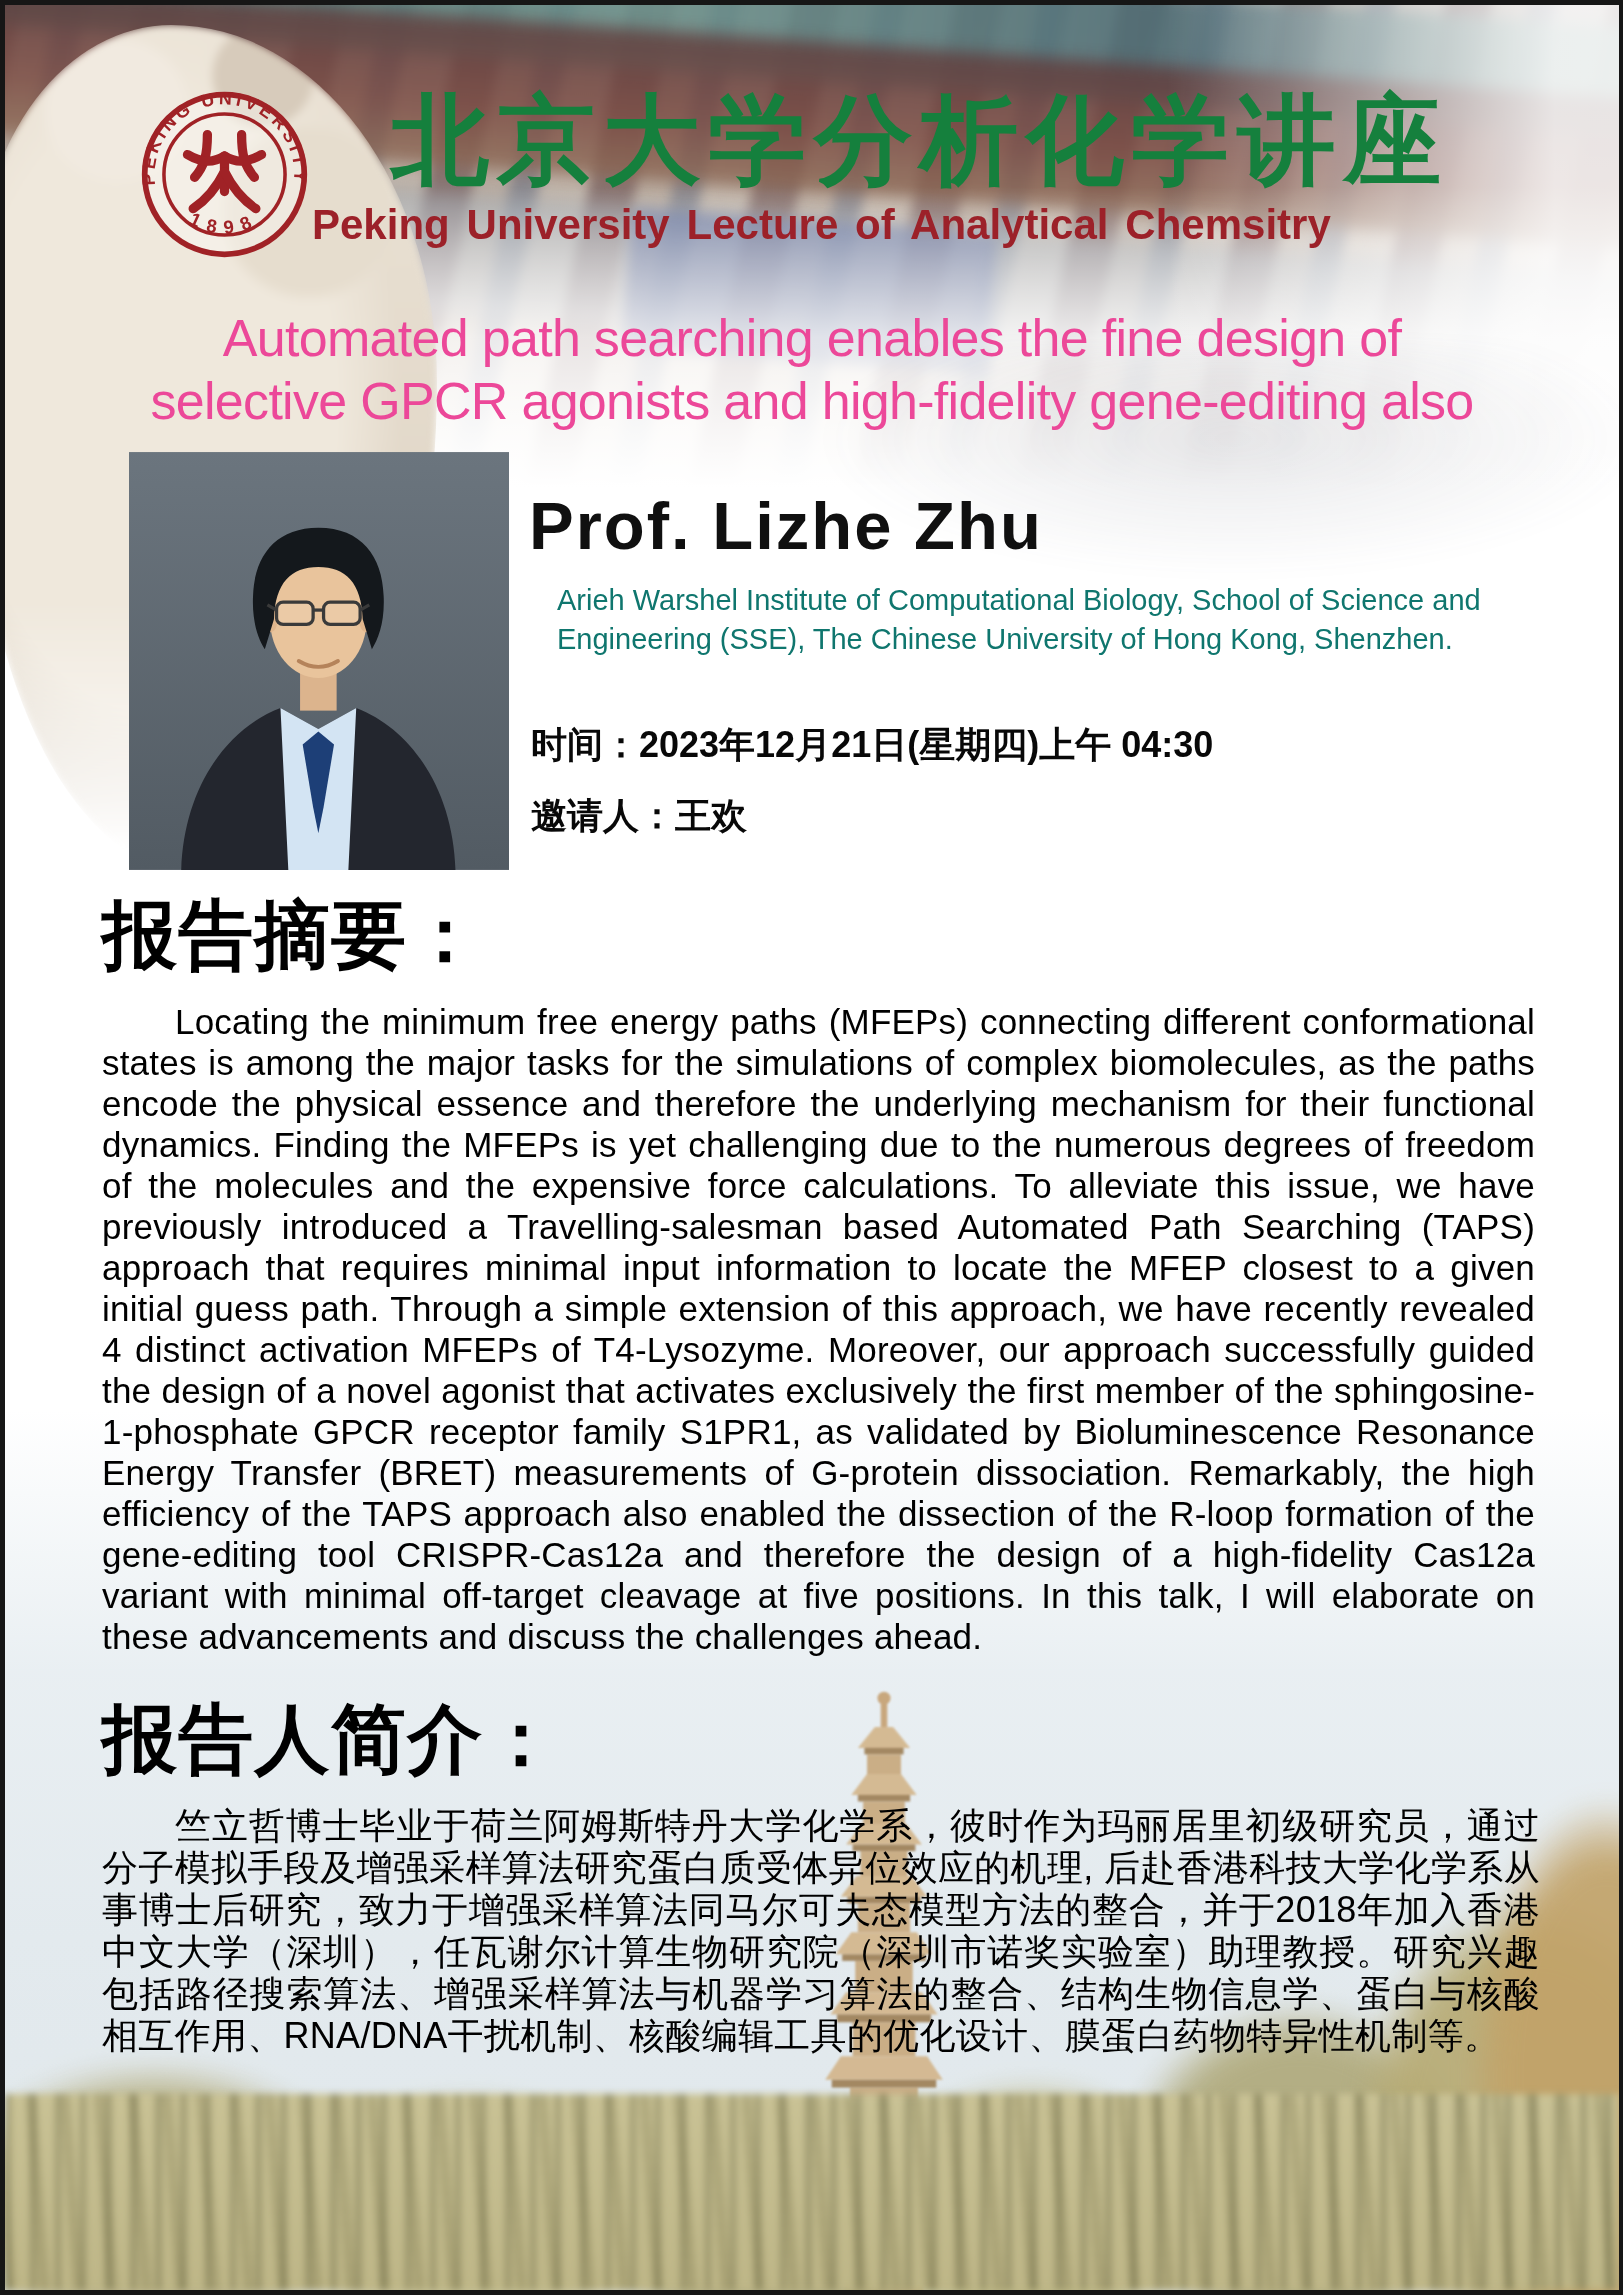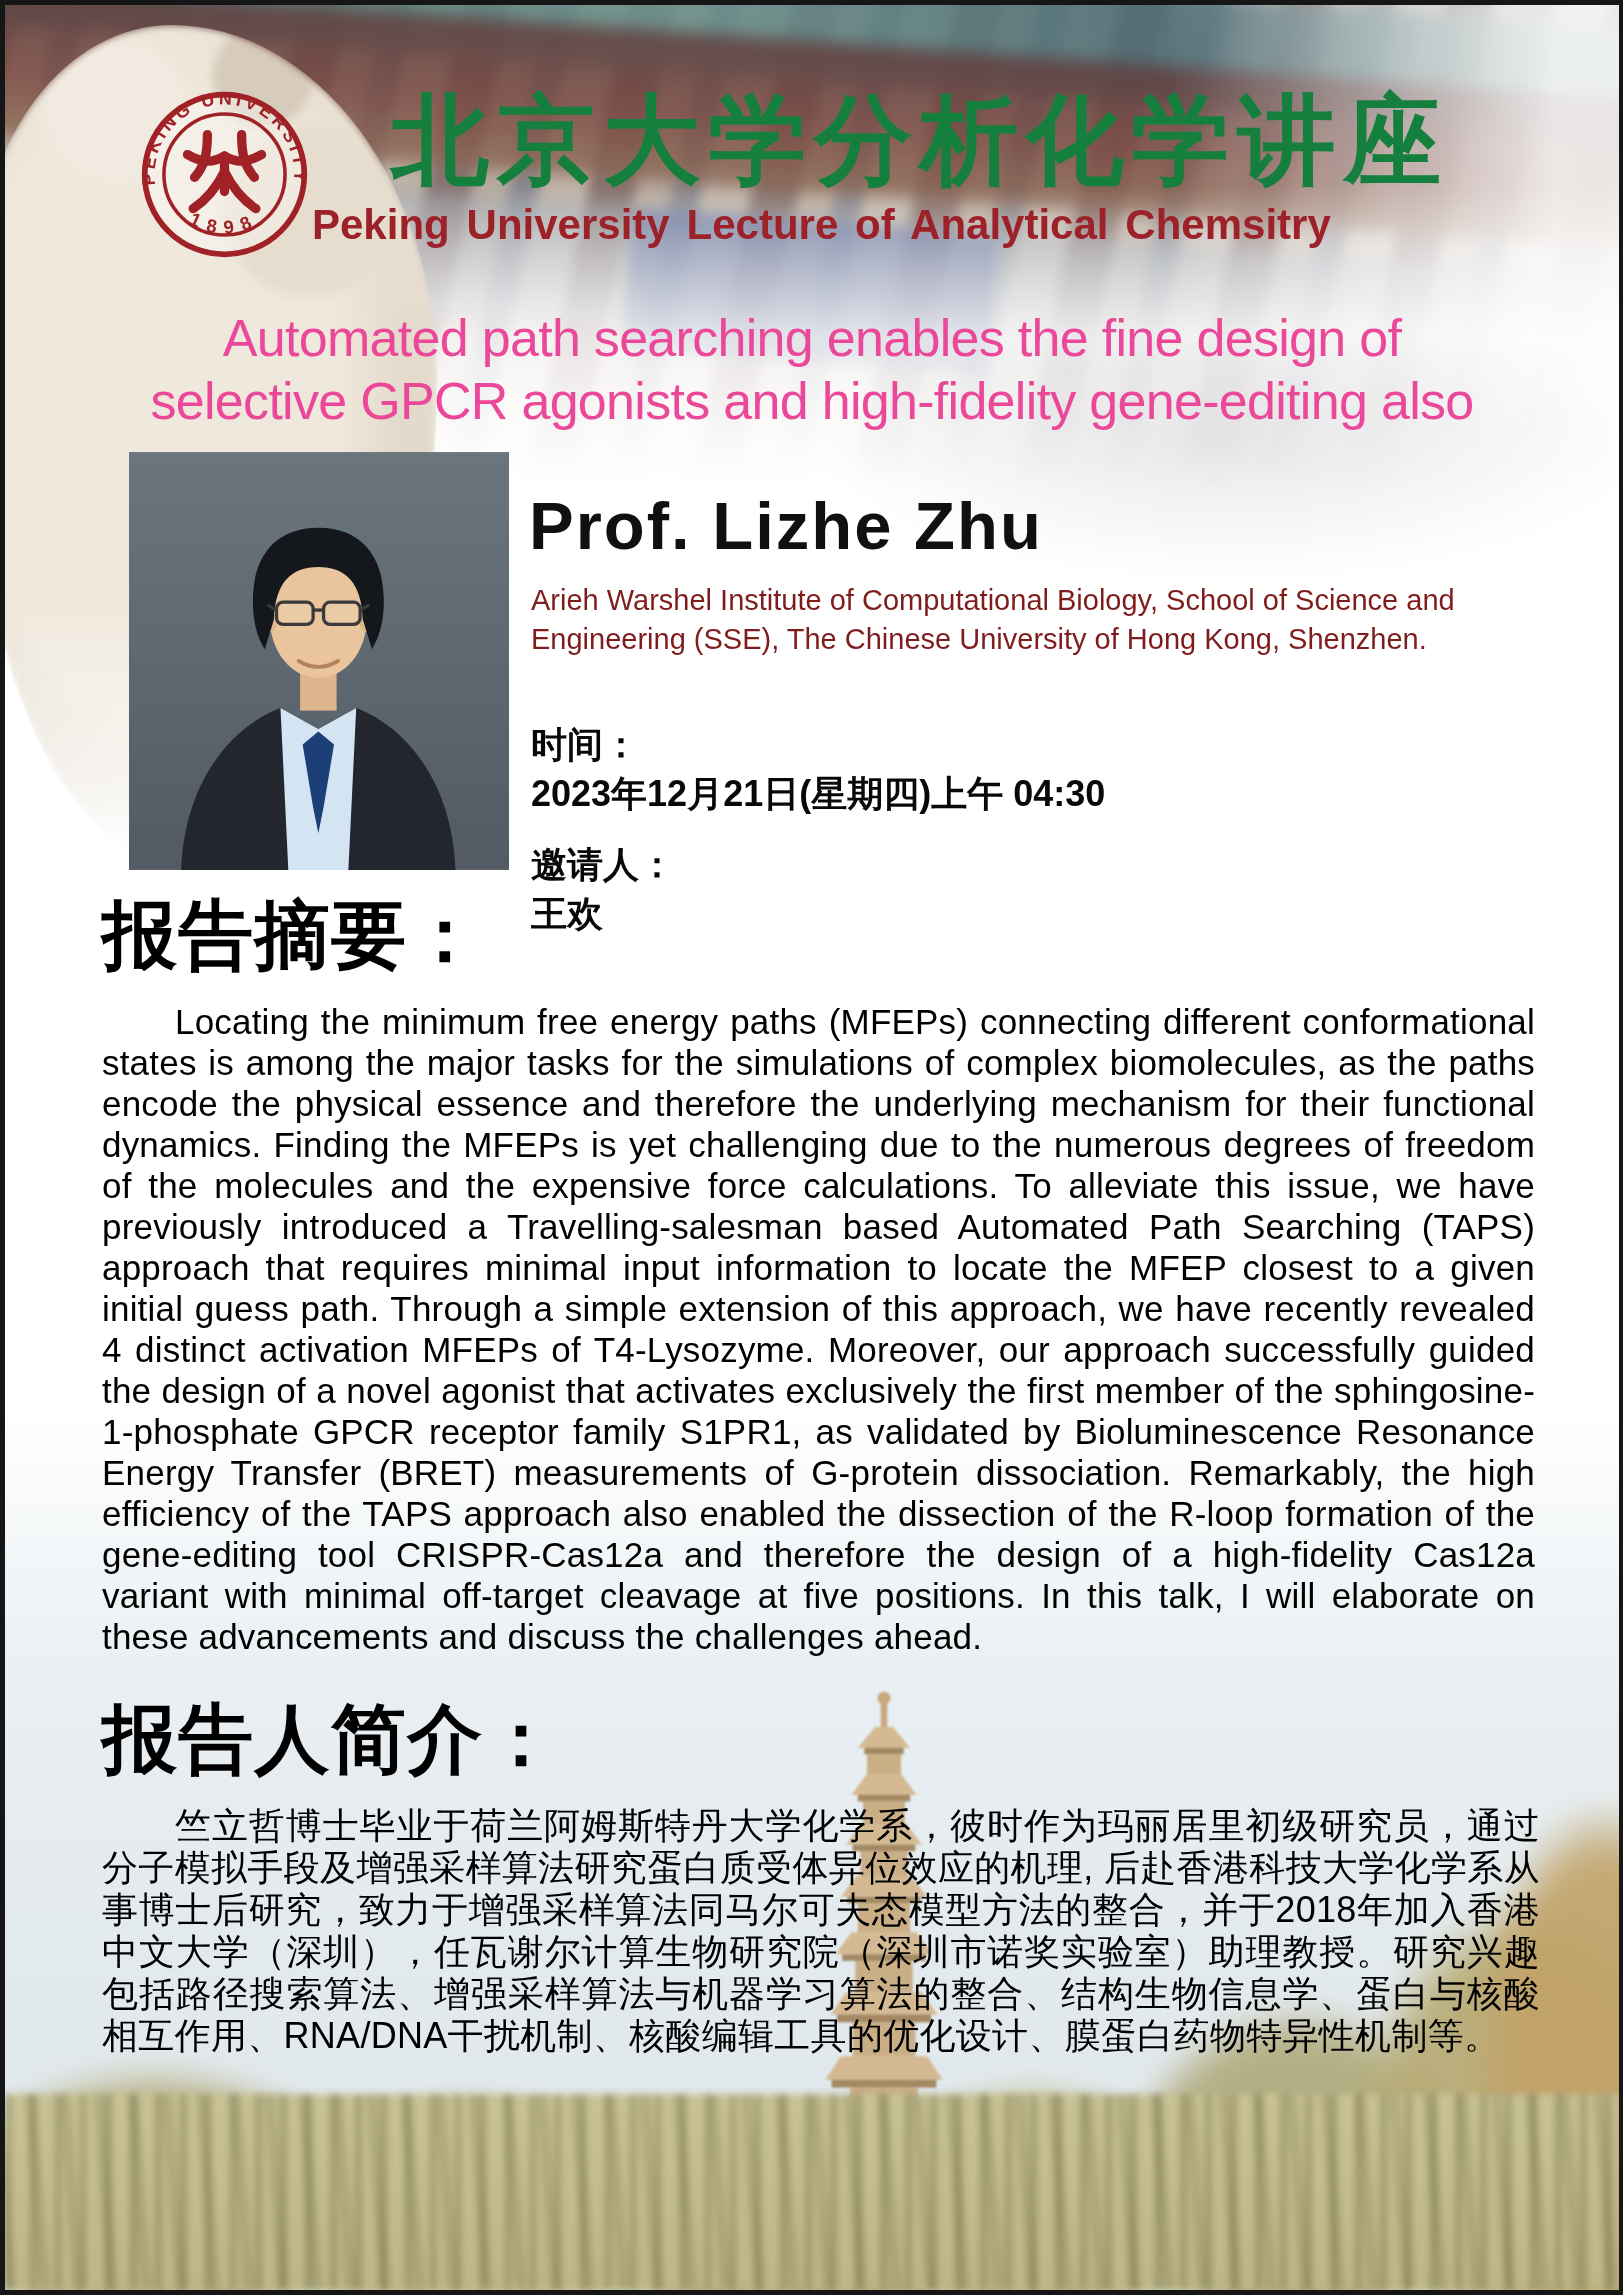--- a/index.html
+++ b/index.html
@@ -60,24 +60,24 @@
   
   .title-cn{position:absolute;left:307px;top:71px;width:1216px;z-index:4;text-align:center;white-space:nowrap;
     font-size:98px;font-weight:bold;color:#15803d;letter-spacing:7.8px;}
   .title-en{position:absolute;left:307px;top:196px;width:1216px;z-index:4;white-space:nowrap;
     font-size:42px;font-weight:bold;color:#9c2129;word-spacing:5.2px;}
   .lecture-title{position:absolute;left:52px;right:52px;top:302px;z-index:4;text-align:center;
     font-size:52px;line-height:63px;font-weight:normal;color:#ec4899;letter-spacing:-0.7px;}
   .photo{position:absolute;left:124px;top:447px;width:380px;height:418px;z-index:4;}
   .prof-name{position:absolute;left:524px;top:482px;z-index:4;font-size:67px;font-weight:bold;
     letter-spacing:2px;color:#101010;white-space:nowrap;}
-  .affiliation{position:absolute;left:526px;top:576px;width:980px;z-index:4;
-    font-size:29px;line-height:39px;color:#7f1d1d;}
+  .affiliation{position:absolute;left:552px;top:576px;width:980px;z-index:4;
+    font-size:29px;line-height:39px;color:#0f766e;}
   .details{position:absolute;left:526px;top:716px;z-index:4;font-size:36px;font-weight:bold;color:#080808;}
-  .detail-row{display:flex;margin-bottom:21.6px;white-space:nowrap;flex-direction:column;}
+  .detail-row{display:flex;margin-bottom:21.6px;white-space:nowrap;}
   .sec-head{position:absolute;left:97px;z-index:4;font-size:75px;font-weight:bold;color:#000;letter-spacing:1.3px;white-space:nowrap;}
   .abstract-head{top:881px;}
   .abstract-body{position:absolute;left:97px;top:996px;width:1433px;z-index:4;
     font-size:35px;line-height:41px;letter-spacing:0.2px;text-align:justify;text-indent:73px;color:#000;}
   .bio-head{top:1685px;}
   .bio-body{position:absolute;left:97px;top:1800px;width:1438px;z-index:4;
     font-size:36px;line-height:42px;letter-spacing:0.3px;text-align:justify;text-indent:73px;color:#000;}
 </style>
 </head>
 <body>

